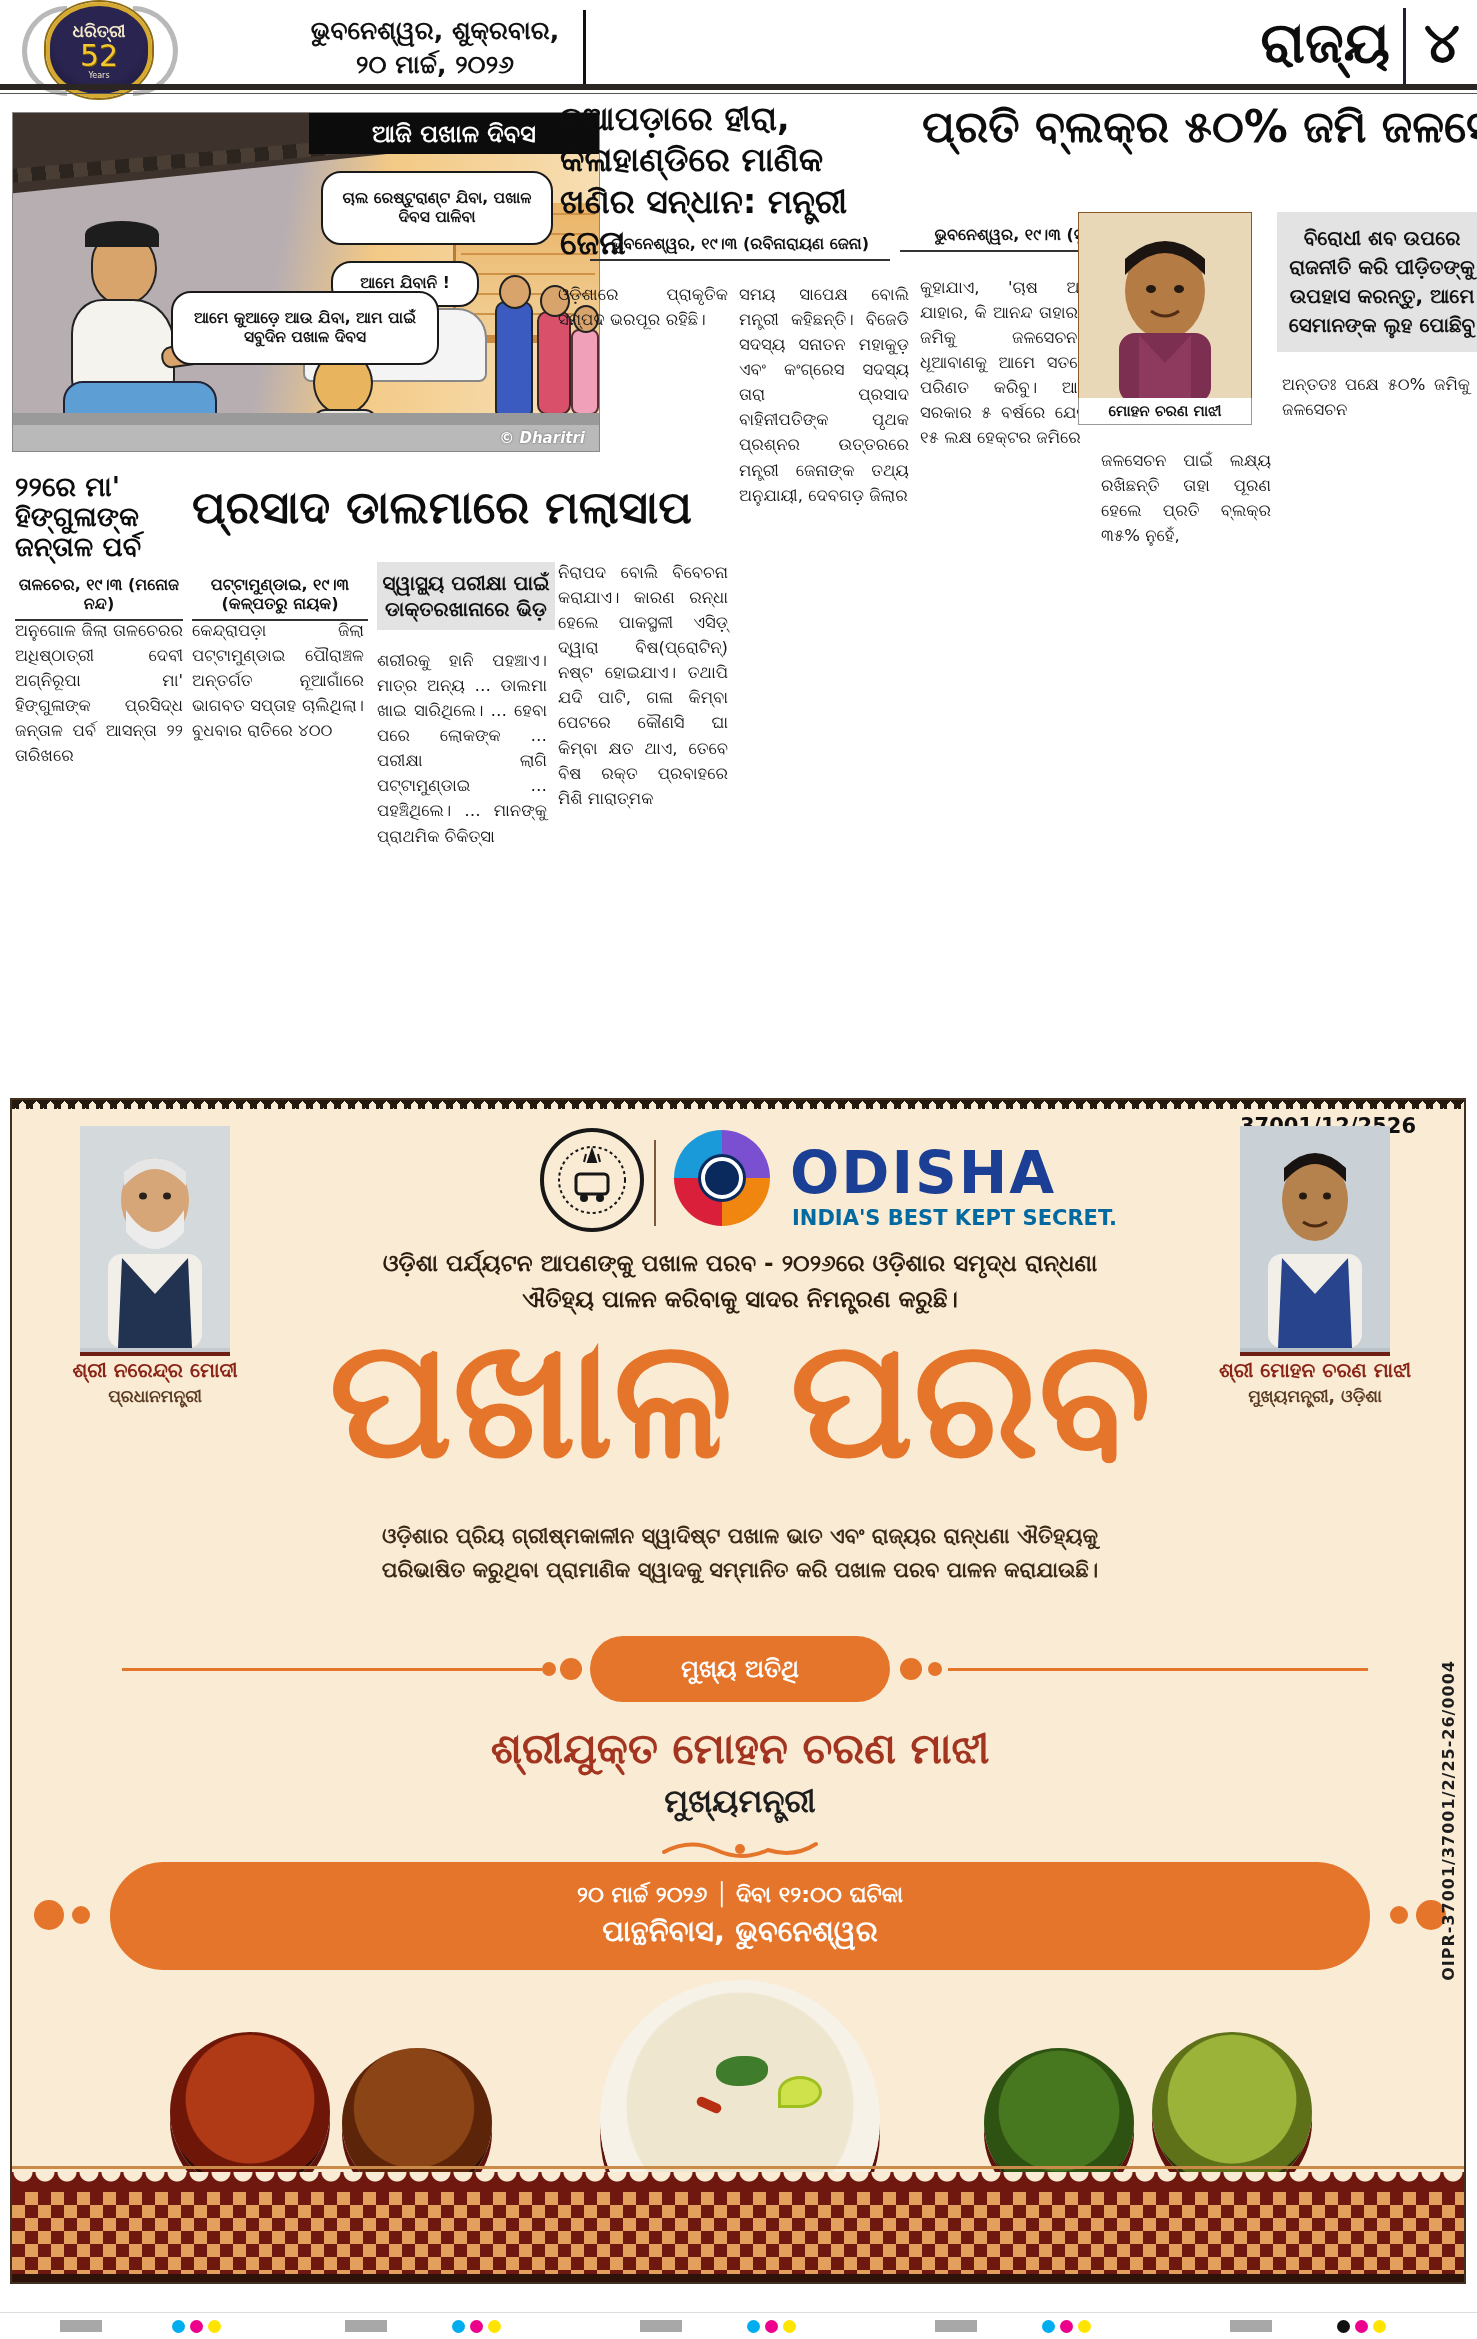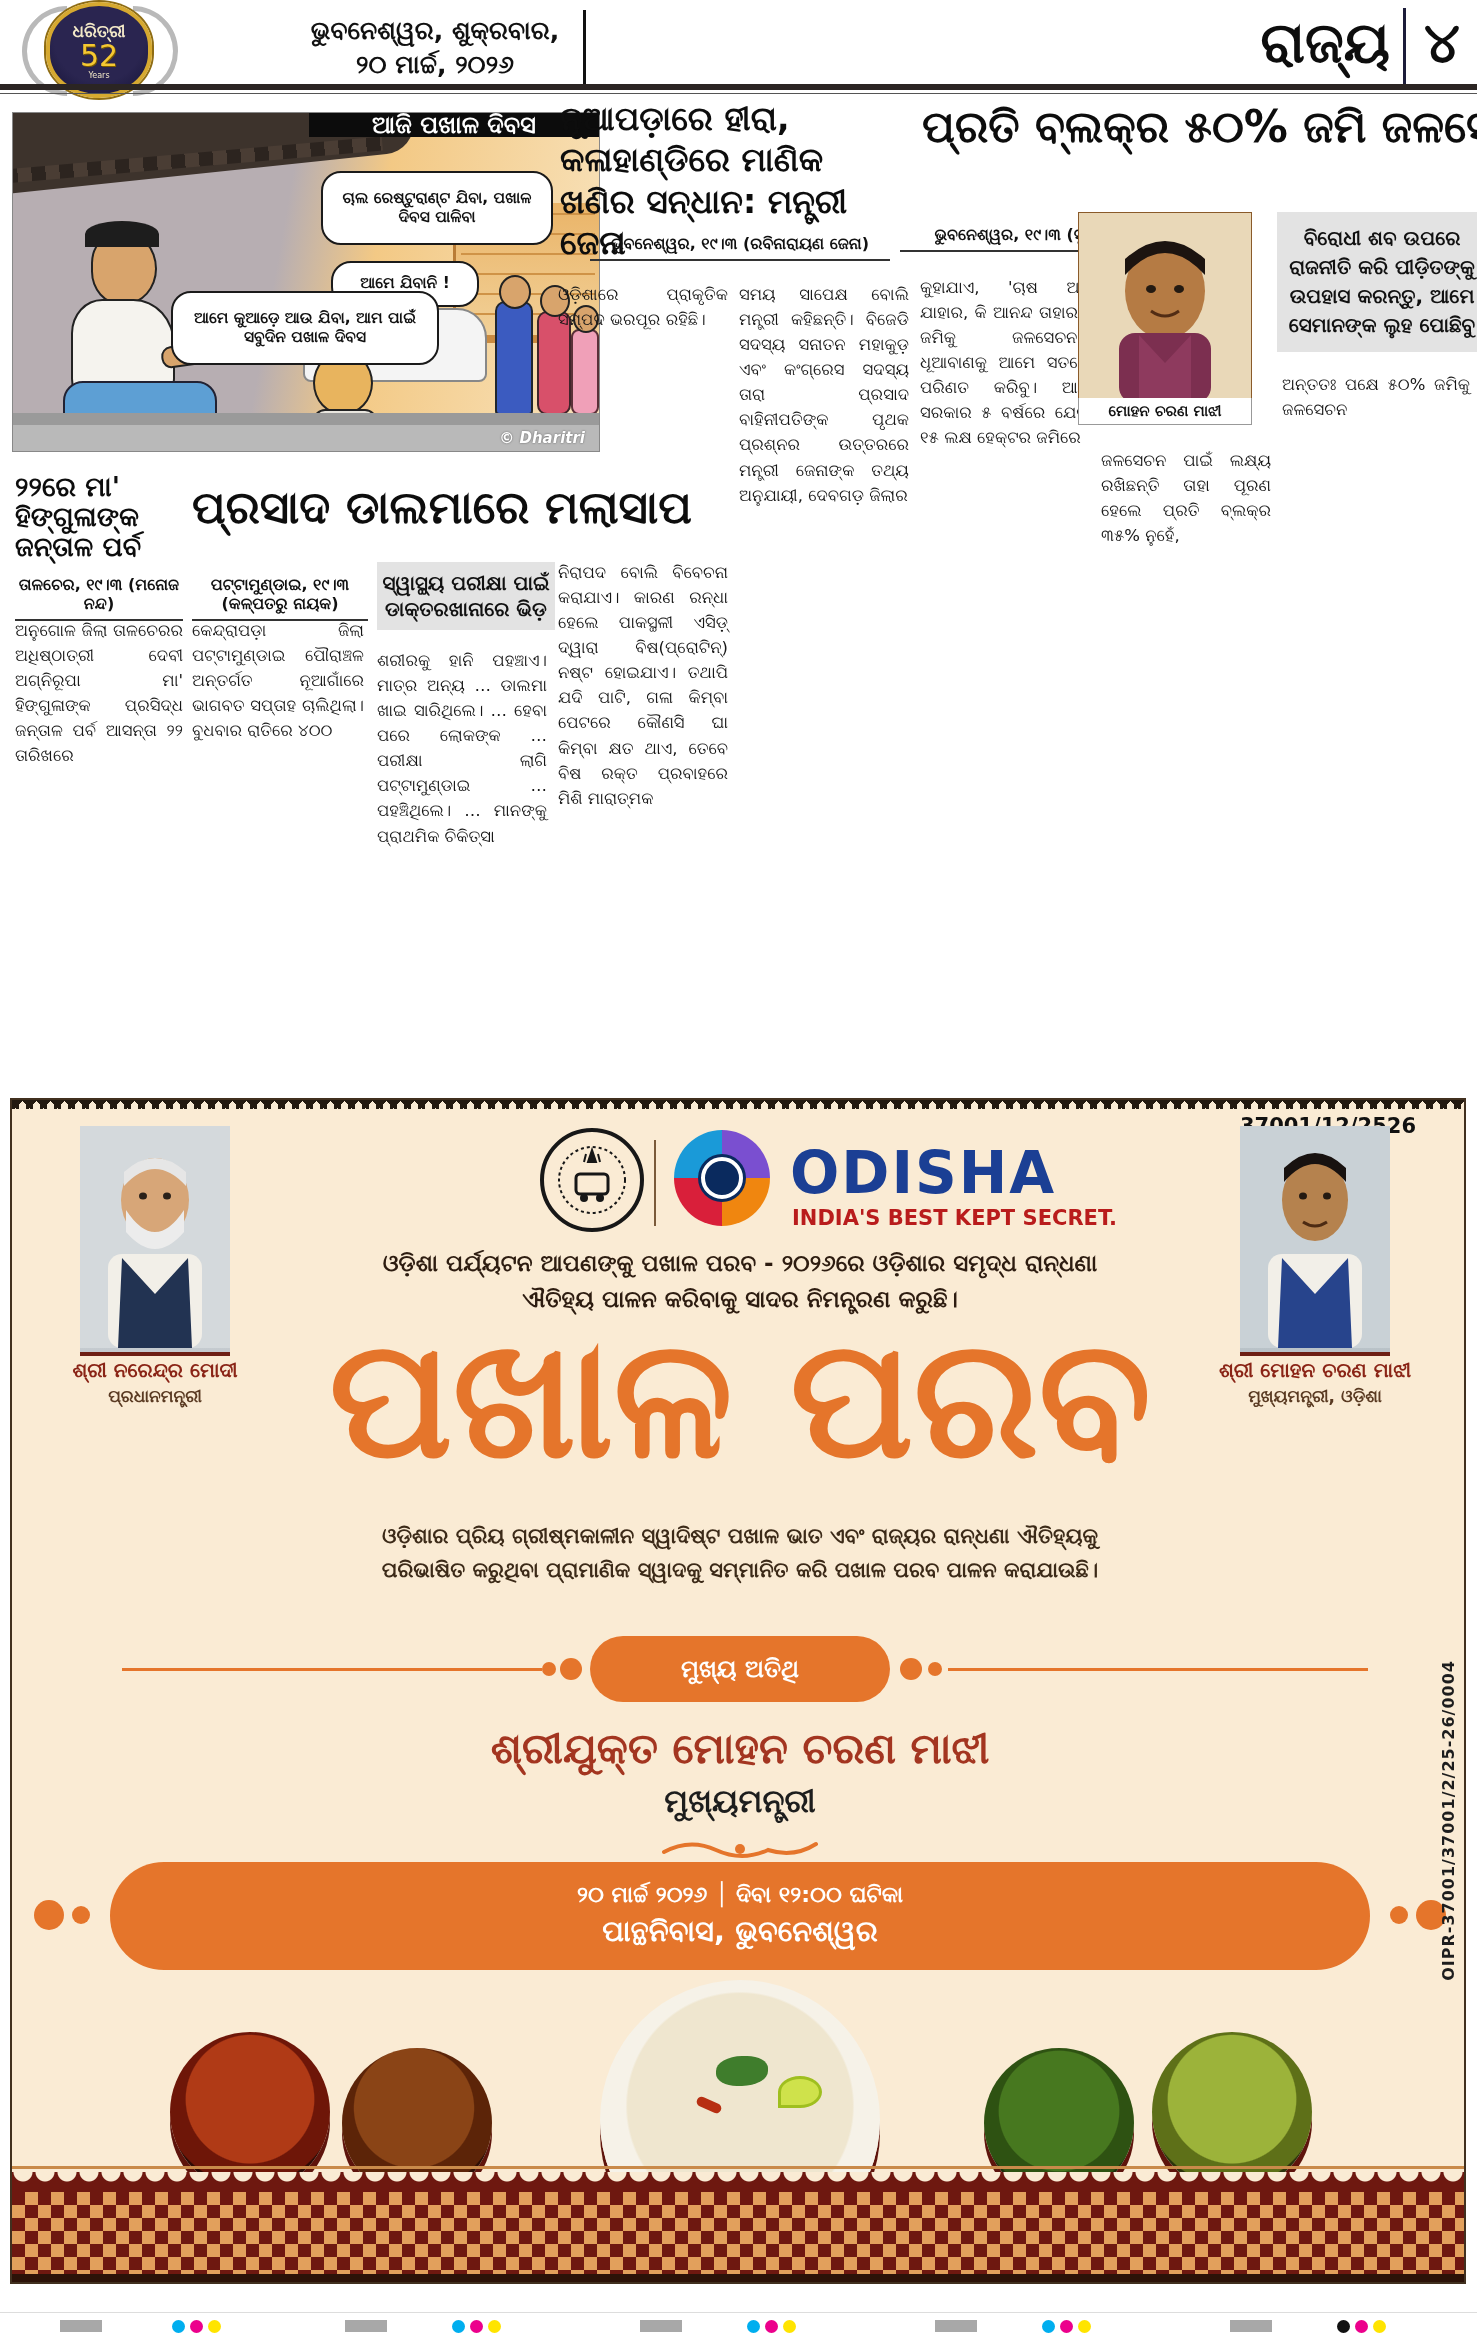--- a/index.html
+++ b/index.html
@@ -80,21 +80,21 @@
     <div class="abs" style="left:560px;top:192px;width:22px;height:24px;background:#d8a46c;border:2px solid #222;border-radius:50%;"></div>
 
     <div class="abs" style="left:200px;top:306px;width:70px;height:26px;background:#e9e9e9;border:2px solid #555;border-radius:0 0 30px 30px;"></div>
     <div class="abs" style="left:206px;top:300px;width:58px;height:14px;background:#eef2b8;border:1px solid #999;border-radius:50%;"></div>
 
     <div class="abs" style="left:0;top:300px;width:586px;height:18px;background:#9a9a9a;"></div>
     <div class="abs" style="left:0;top:312px;width:586px;height:26px;background:#b9b9b9;display:flex;align-items:center;justify-content:flex-end;padding-right:14px;box-sizing:border-box;">
       <span style="font-style:italic;font-size:15px;color:#fff;font-weight:bold;text-shadow:0 0 2px #555;">© Dharitri</span>
     </div>
 
-    <div class="abs" style="left:296px;top:0;width:290px;height:24px;background:#0c0c0c;display:flex;align-items:center;justify-content:center;">
+    <div class="abs" style="left:296px;top:0;width:290px;height:41px;background:#0c0c0c;display:flex;align-items:center;justify-content:center;">
       <span style="color:#fff;font-weight:bold;font-size:24px;">ଆଜି ପଖାଳ ଦିବସ</span>
     </div>
 
     <div class="bubble" style="left:308px;top:58px;width:212px;height:62px;">ଚାଲ ରେଷ୍ଟୁରାଣ୍ଟ ଯିବା, ପଖାଳ ଦିବସ ପାଳିବା</div>
     <div class="bubble" style="left:318px;top:148px;width:128px;height:34px;">ଆମେ ଯିବାନି !</div>
     <div class="bubble" style="left:158px;top:178px;width:248px;height:62px;">ଆମେ କୁଆଡ଼େ ଆଉ ଯିବା, ଆମ ପାଇଁ ସବୁଦିନ ପଖାଳ ଦିବସ</div>
   </div>
 
   <div class="abs hl" style="left:15px;top:472px;width:180px;font-size:27px;">୨୨ରେ ମା' ହିଙ୍ଗୁଳାଙ୍କ ଜନ୍ତାଳ ପର୍ବ</div>
   <div class="abs dateline" style="left:15px;top:575px;width:168px;">ତାଳଚେର, ୧୯।୩ (ମନୋଜ ନନ୍ଦ)</div>
@@ -179,21 +179,21 @@
         <rect x="20" y="30" width="32" height="20" rx="4" fill="none" stroke="#171717" stroke-width="3"></rect>
         <circle cx="28" cy="54" r="4" fill="#171717"></circle>
           <circle cx="44" cy="54" r="4" fill="#171717"></circle>
       </svg>
     </div>
     <div class="abs" style="left:642px;top:40px;width:2px;height:86px;background:#7a5a3a;"></div>
     <div class="abs" style="left:662px;top:30px;width:96px;height:96px;border-radius:50%;overflow:hidden;background:conic-gradient(#7a4fd0 0 90deg,#f0860f 90deg 180deg,#d91f3a 180deg 270deg,#1a9ad8 270deg 360deg);display:flex;align-items:center;justify-content:center;">
       <div style="width:34px;height:34px;border-radius:50%;background:#0a2a5e;border:4px solid #fff;box-shadow:0 0 0 3px #0a2a5e;"></div>
     </div>
     <div class="abs" style="left:778px;top:44px;font-size:58px;font-weight:bold;color:#1B3F94;letter-spacing:2px;line-height:1;">ODISHA</div>
-    <div class="abs" style="left:780px;top:106px;font-size:21px;font-weight:bold;color:#b91c1c;">INDIA'S BEST KEPT SECRET.</div>
+    <div class="abs" style="left:780px;top:106px;font-size:21px;font-weight:bold;color:#0369a1;">INDIA'S BEST KEPT SECRET.</div>
 
     <div class="abs" style="left:368px;top:146px;width:720px;text-align:center;font-size:23px;font-weight:bold;color:#2d1c10;line-height:1.55;">ଓଡ଼ିଶା ପର୍ଯ୍ୟଟନ ଆପଣଙ୍କୁ ପଖାଳ ପରବ - ୨୦୨୬ରେ ଓଡ଼ିଶାର ସମୃଦ୍ଧ ରାନ୍ଧଣା ଐତିହ୍ୟ ପାଳନ କରିବାକୁ ସାଦର ନିମନ୍ତ୍ରଣ କରୁଛି।</div>
 
     <div class="abs" style="left:0;top:212px;width:1456px;text-align:center;font-size:165px;font-weight:bold;color:#E5752B;line-height:1.05;font-family:'DejaVu Serif','Liberation Serif',serif;">ପଖାଳ ପରବ</div>
 
     <div class="abs" style="left:340px;top:420px;width:776px;text-align:center;font-size:21px;font-weight:bold;color:#3c2a18;line-height:1.6;">ଓଡ଼ିଶାର ପ୍ରିୟ ଗ୍ରୀଷ୍ମକାଳୀନ ସ୍ୱାଦିଷ୍ଟ ପଖାଳ ଭାତ ଏବଂ ରାଜ୍ୟର ରାନ୍ଧଣା ଐତିହ୍ୟକୁ ପରିଭାଷିତ କରୁଥିବା ପ୍ରାମାଣିକ ସ୍ୱାଦକୁ ସମ୍ମାନିତ କରି ପଖାଳ ପରବ ପାଳନ କରାଯାଉଛି।</div>
 
     <div class="abs flankline" style="left:110px;top:568px;width:420px;"></div>
     <div class="abs dot" style="left:530px;top:562px;width:14px;height:14px;"></div>
     <div class="abs dot" style="left:548px;top:558px;width:22px;height:22px;"></div>

